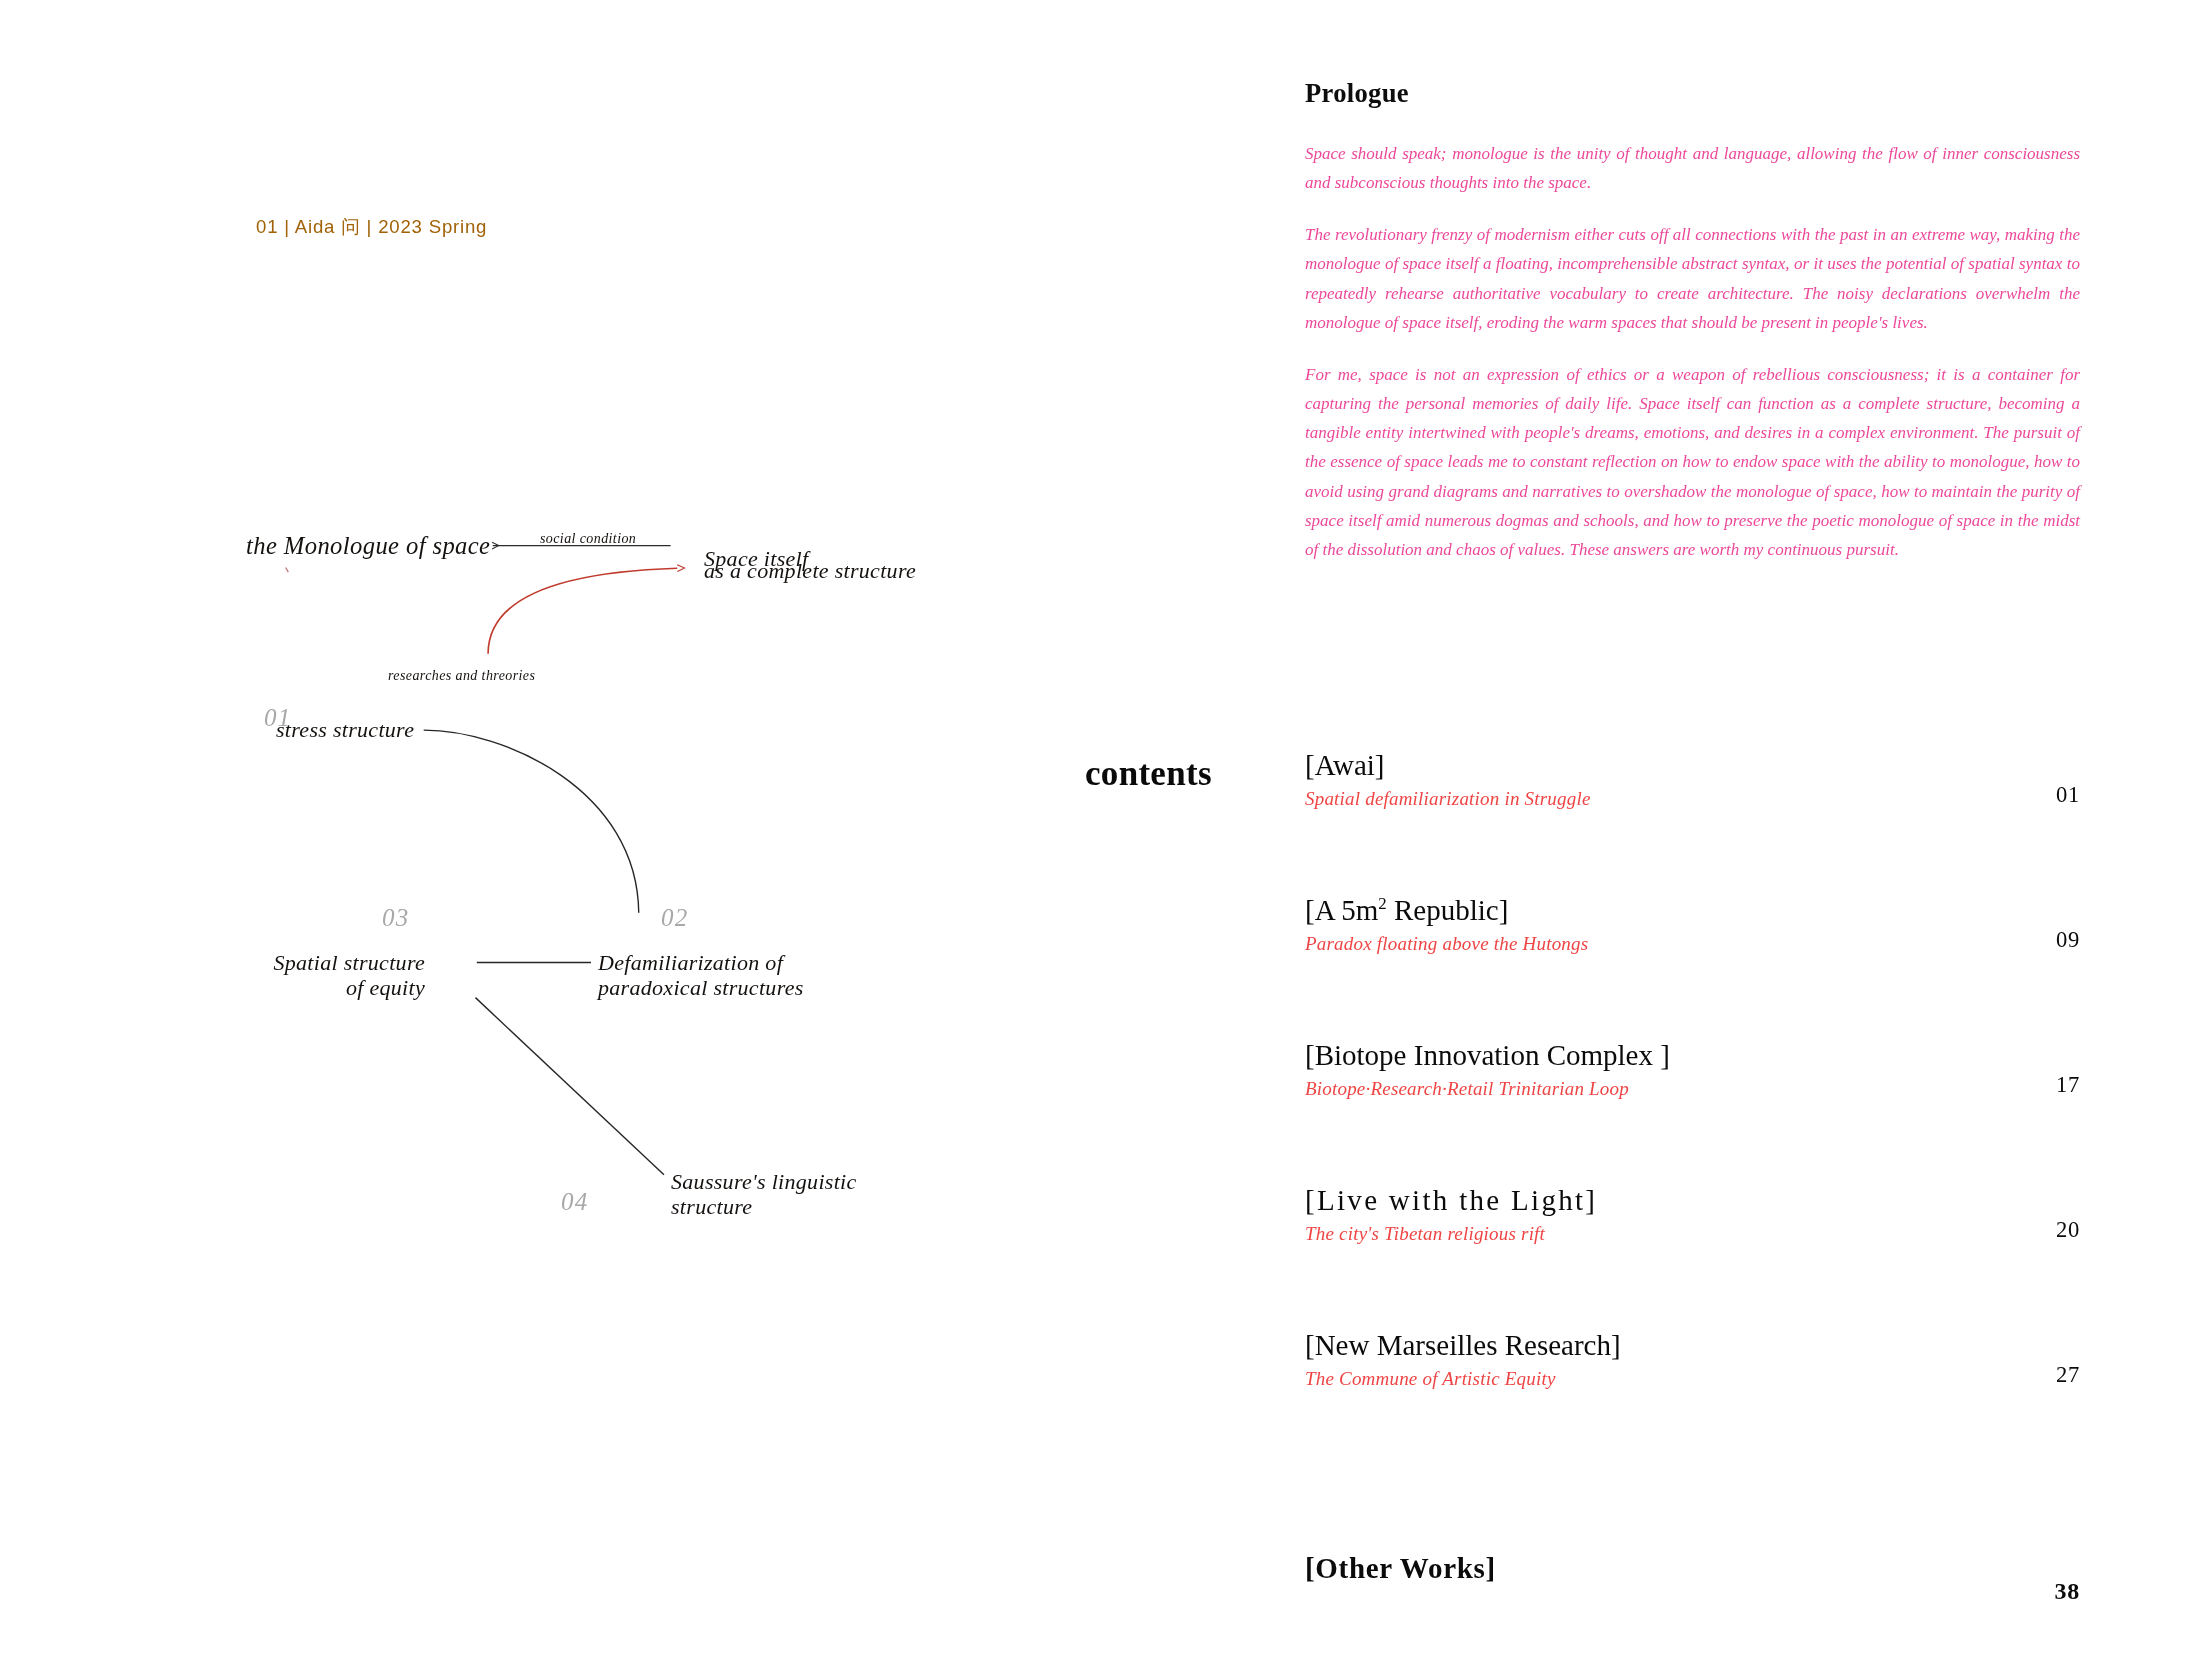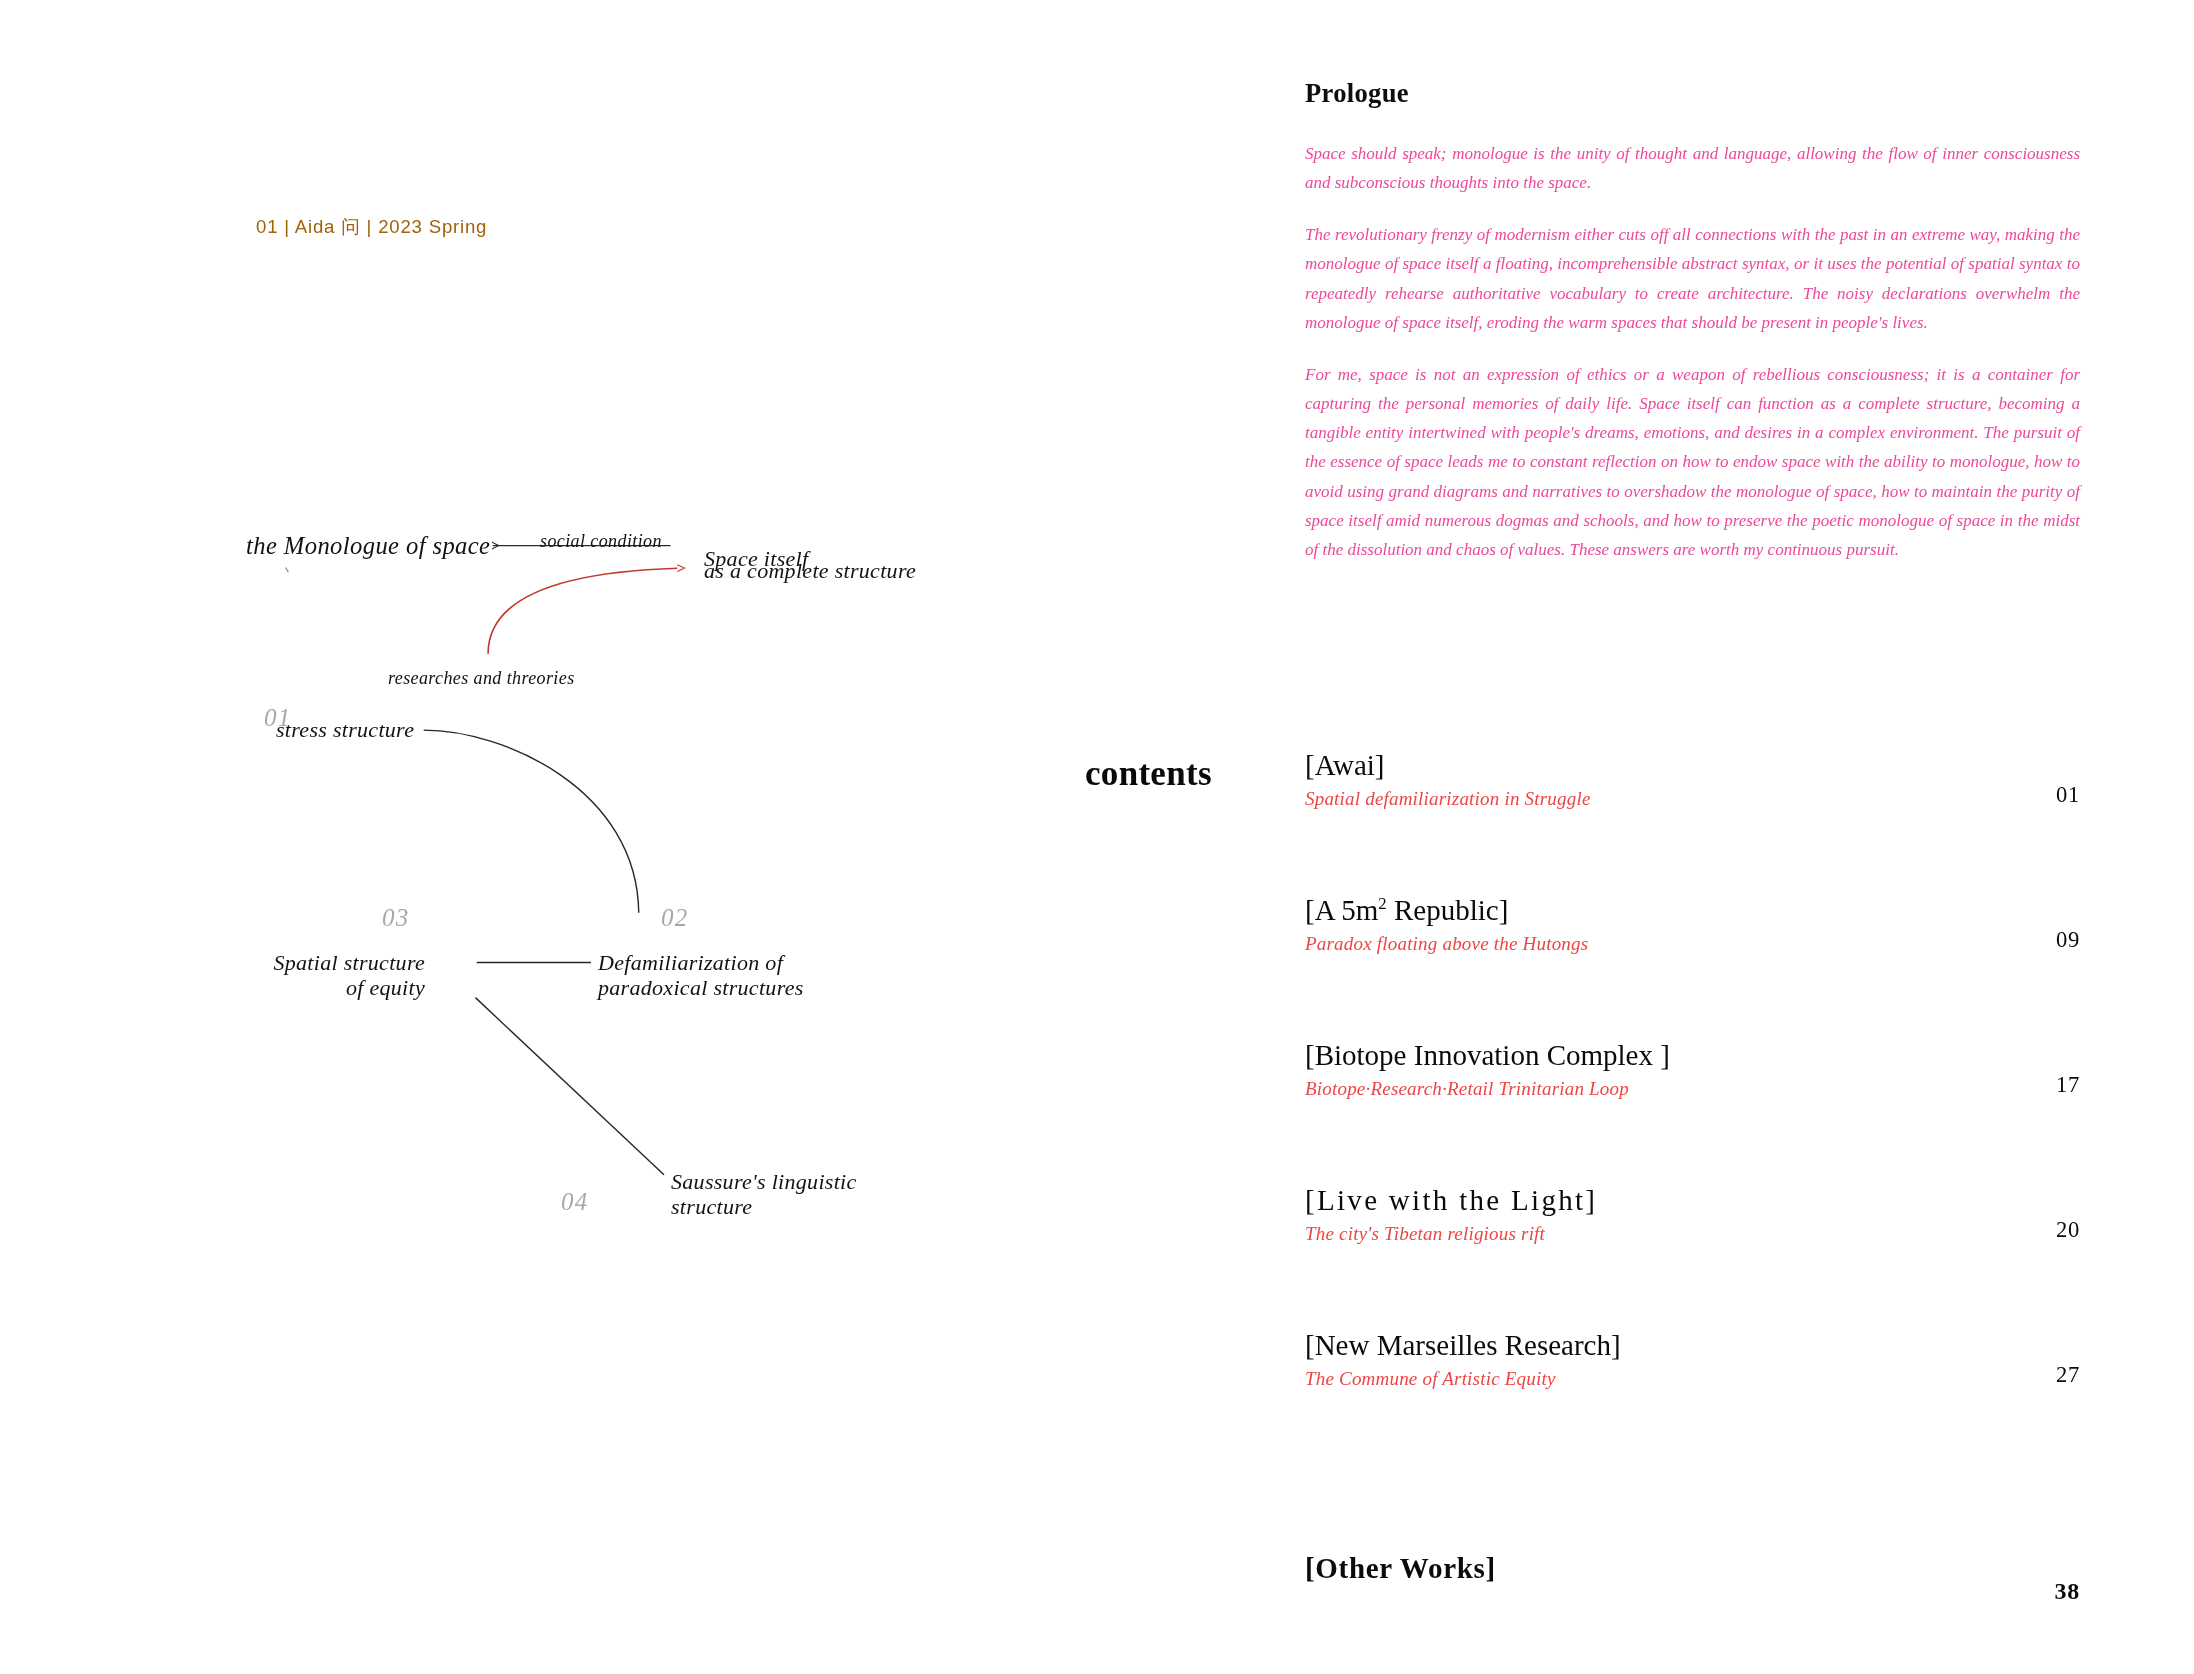--- a/index.html
+++ b/index.html
@@ -48,21 +48,21 @@
   .dlabel {
     position: absolute;
     font-family: "Liberation Serif", serif;
     font-style: italic;
     color: #14110f;
     white-space: nowrap;
     line-height: 1.32;
   }
   .dlabel.big   { font-size: 24.6px; letter-spacing: 0.4px; }
   .dlabel.mid   { font-size: 22px; letter-spacing: 0.3px; }
-  .dlabel.small { font-size: 18px; letter-spacing: 0.4px; font-family: Liberation Serif, serif; }
+  .dlabel.small { font-size: 14px; letter-spacing: 0.4px; font-family: Liberation Serif, serif; }
   .dnum {
     position: absolute;
     font-family: "Liberation Serif", serif;
     font-style: italic;
     font-size: 25px;
     letter-spacing: 1.3px;
     color: #a8a8a8;
     white-space: nowrap;
   }
   .ta-right { text-align: right; }

